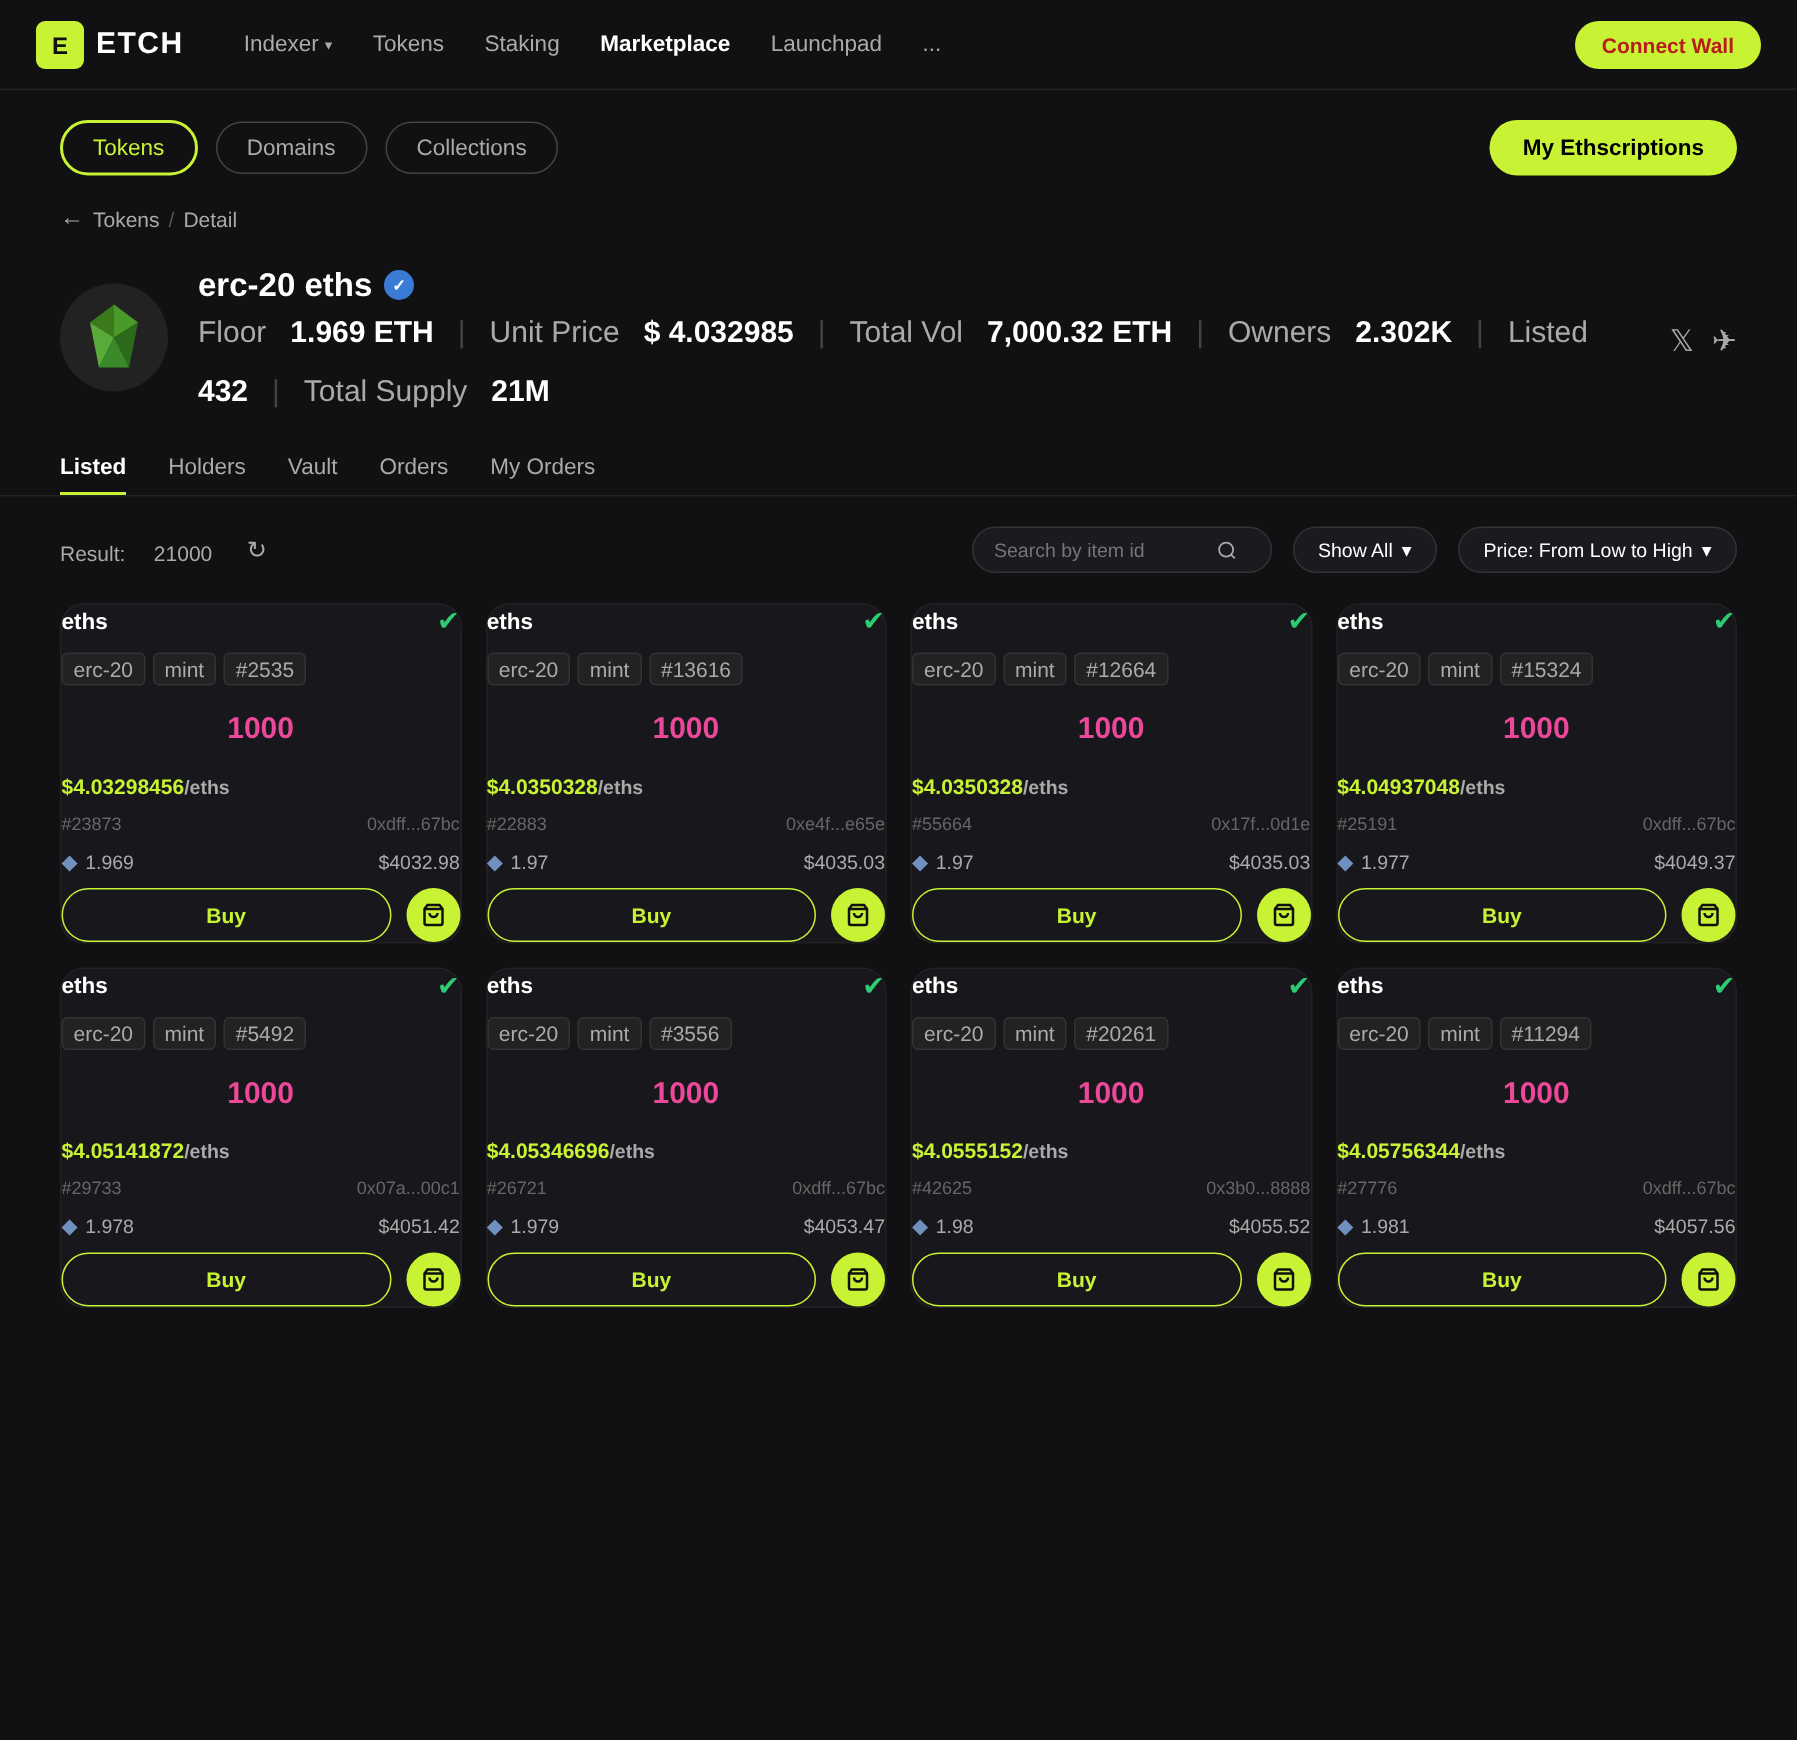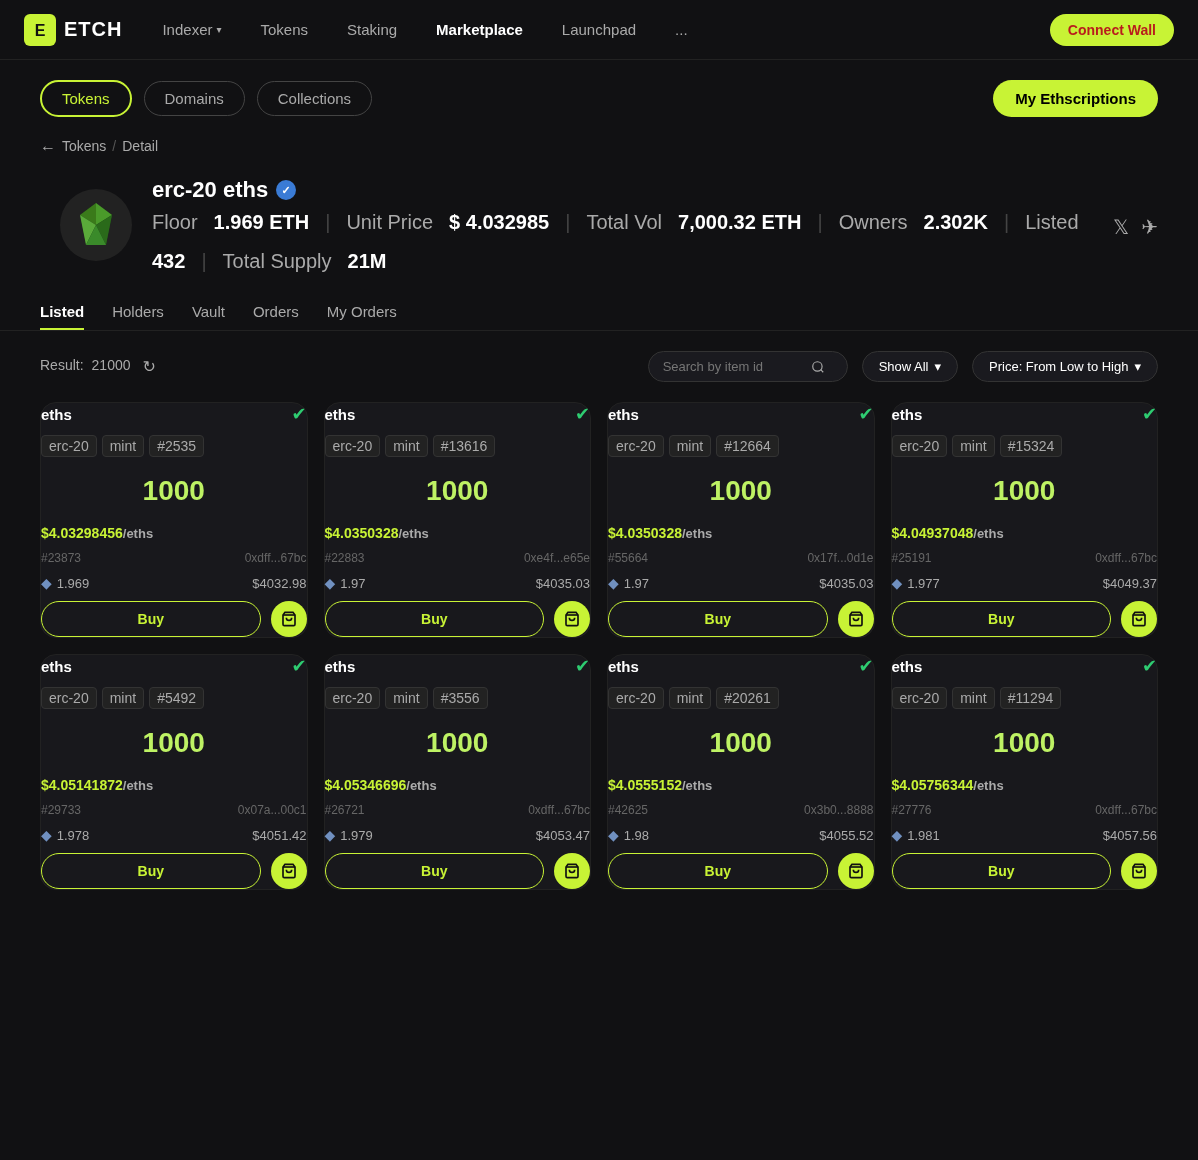--- a/index.html
+++ b/index.html
@@ -32,21 +32,21 @@
     }
     .logo-text {
       color: #fff;
       font-size: 20px;
       font-weight: 700;
       letter-spacing: 1px;
     }
     .nav-links {
       display: flex;
       align-items: flex-end;
-      gap: 39px;
+      gap: 27px;
       flex: 1;
     }
     .nav-link {
       color: #aaa;
       font-size: 15px;
       cursor: pointer;
       display: flex;
       align-items: center;
       gap: 4px;
     }
@@ -135,21 +135,20 @@
     .breadcrumb .link { color: #aaa; cursor: pointer; }
     .breadcrumb .sep { color: #555; }
     .breadcrumb .current { color: #aaa; }
 
     
     .token-header {
       display: flex;
       align-items: center;
       padding: 12px 40px 20px;
       gap: 20px;
-      margin-left: 20px;
     }
     .token-logo {
       width: 72px;
       height: 72px;
       border-radius: 50%;
       background: #222;
       display: flex;
       align-items: center;
       justify-content: center;
       overflow: hidden;
@@ -222,21 +221,21 @@
       background: #c8f335;
     }
 
     
     .filters-row {
       display: flex;
       align-items: center;
       padding: 0 40px 20px;
       gap: 14px;
     }
-    .result-count { font-size: 14px; color: #aaa; display: flex; align-items: flex-start; gap: 8px; }
+    .result-count { font-size: 14px; color: #aaa; display: flex; align-items: flex-end; gap: 19px; }
     .refresh-btn { color: #aaa; cursor: pointer; font-size: 16px; margin-left: 4px; }
     .search-input-wrap {
       display: flex;
       align-items: center;
       background: #1a1a1f;
       border: 1px solid #333;
       border-radius: 20px;
       padding: 7px 14px;
       gap: 8px;
       margin-left: auto;
@@ -304,23 +303,23 @@
     }
     .tag {
       background: #222;
       border: 1px solid #333;
       border-radius: 4px;
       padding: 2px 7px;
       font-size: 14px;
       color: #aaa;
     }
     .card-amount {
-      font-size: 28px;
+      font-size: 20px;
       font-weight: 600;
-      color: #bef264;
+      color: #ec4899;
       text-align: center;
       padding: 8px 0;
     }
     .card-price {
       font-size: 14px;
       color: #c8f335;
       font-weight: 600;
     }
     .card-meta {
       display: flex;

